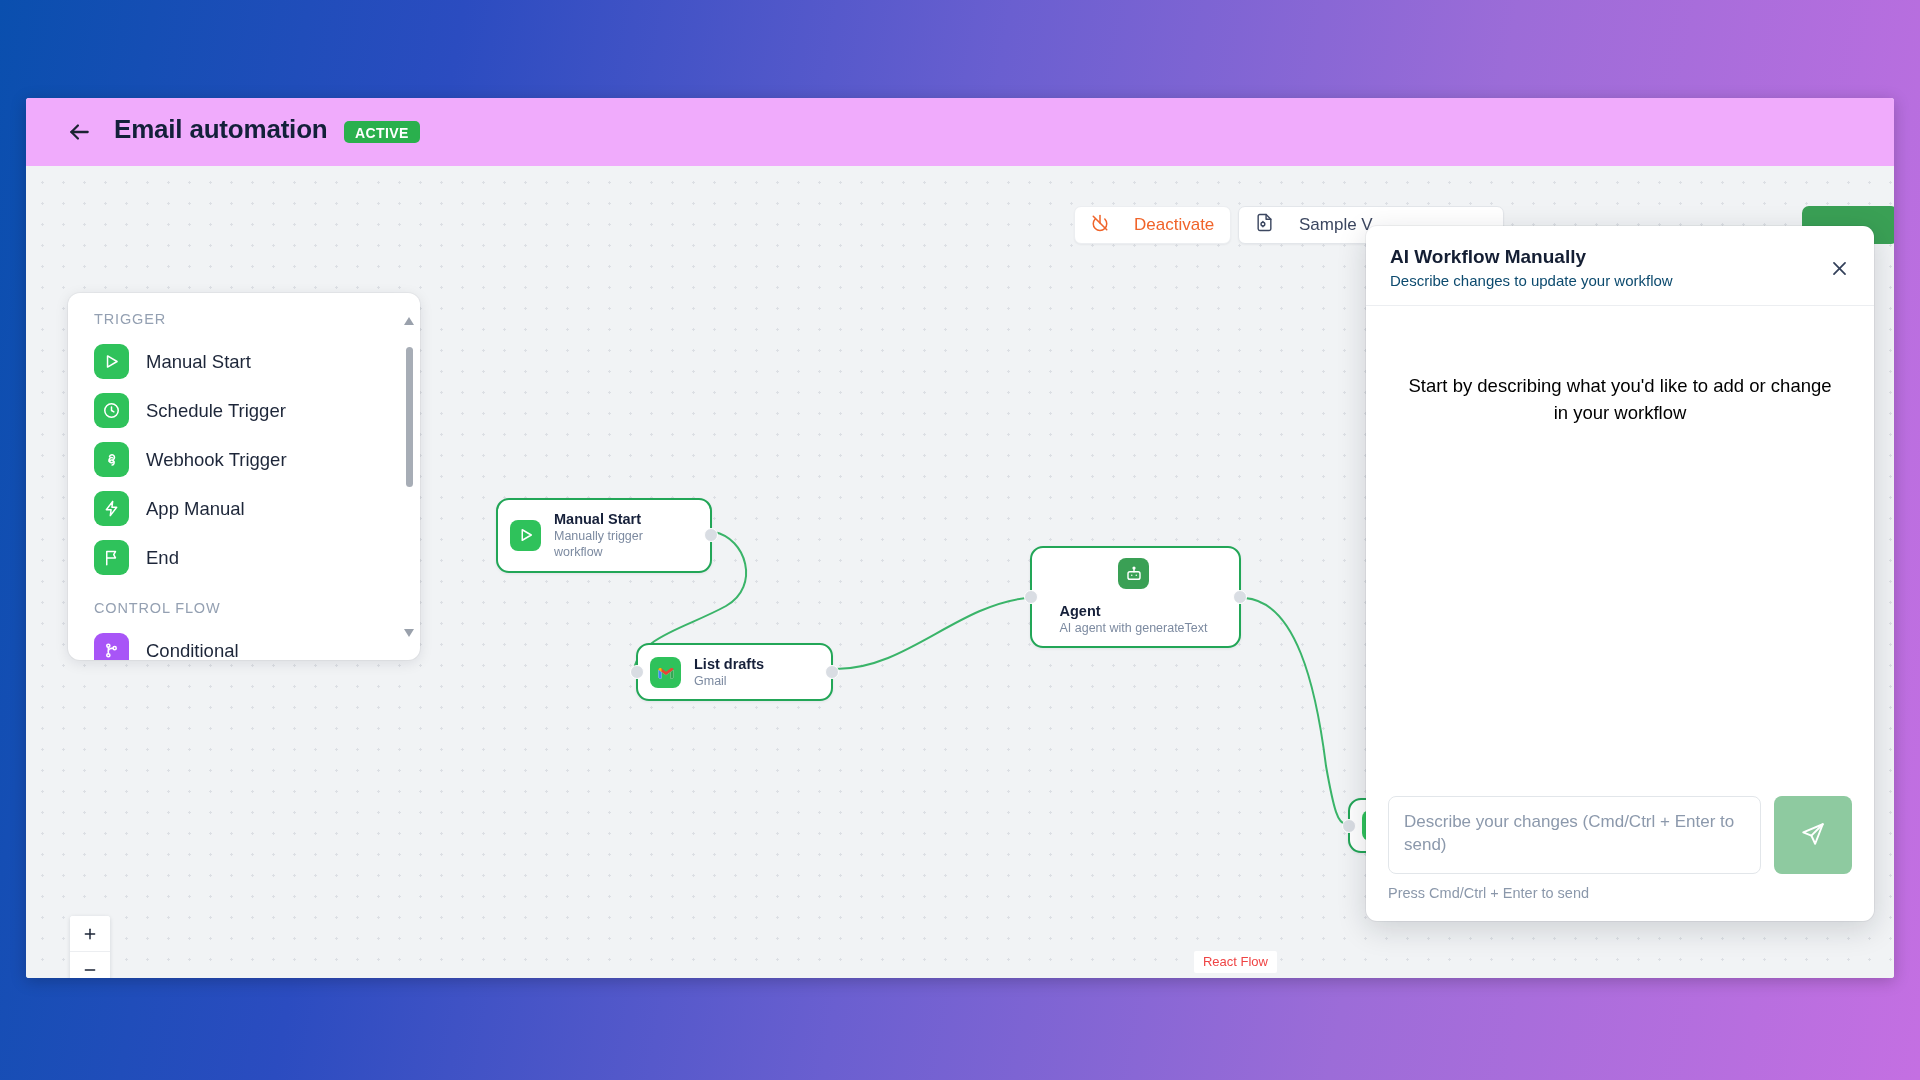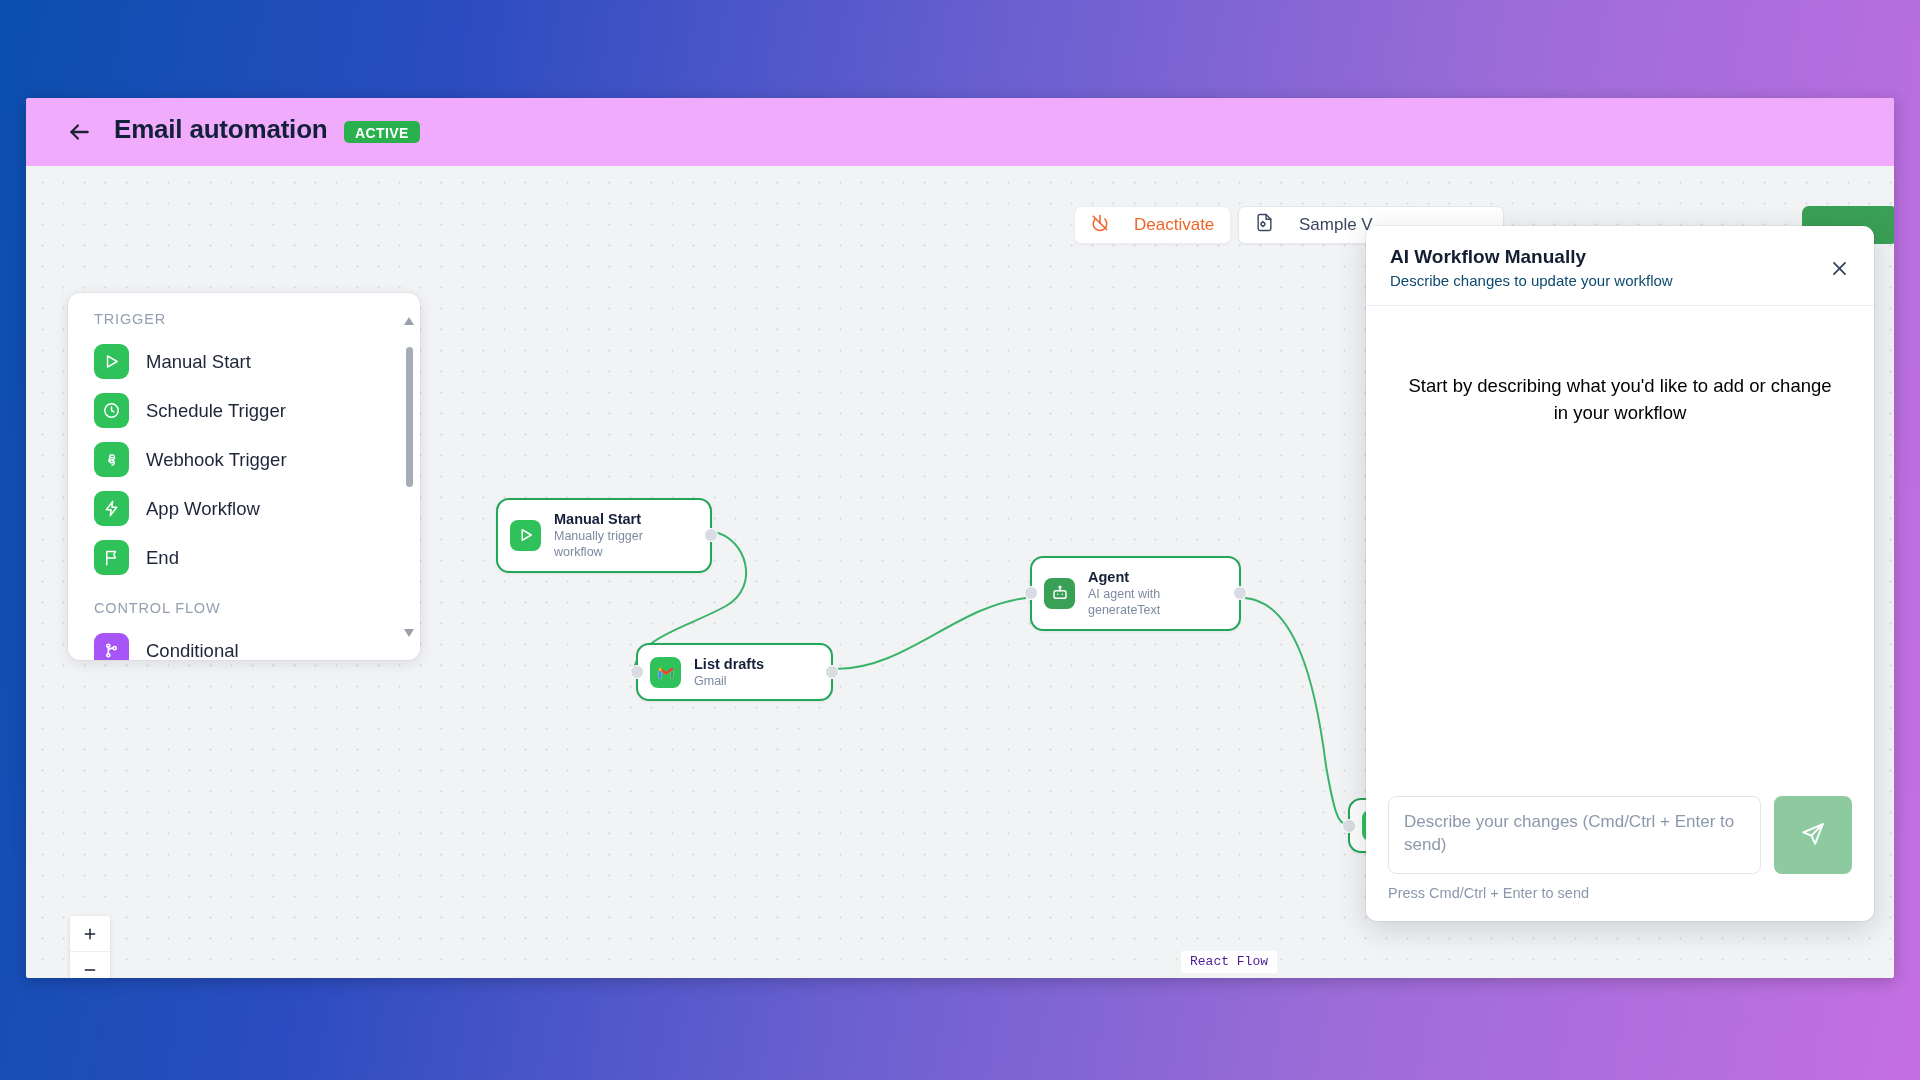--- a/index.html
+++ b/index.html
@@ -115,29 +115,29 @@
   .fn-sub{ font-size:12.5px; color:#7c8aa0; line-height:1.3; }
   .handle{
     position:absolute; width:14px; height:14px; border-radius:50%;
     background:#d9dde3; border:1.5px solid #fff; top:50%;
     transform:translateY(-50%); cursor:crosshair;
   }
   .handle.left{ left:-8px; } .handle.right{ right:-8px; }
 
   #node-manual { left:470px; top:332px; width:216px; }
   #node-gmail  { left:610px; top:477px; width:197px; }
-  #node-agent  { left:1004px; top:390px; width:211px; }
+  #node-agent  { left:1004px; top:380px; width:211px;flex-direction:column; }
   #node-hidden { left:1322px; top:632px; width:190px; }
 
   #edges{ position:absolute; left:0; top:0; width:100%; height:100%; z-index:4; }
 
   #attribution{
     position:absolute; right:617px; bottom:5px;
-    background:#fff; color:#4c1d95; font-size:13px;
-    padding:3px 9px 4px; border-radius:2px; z-index:9;font-family:Liberation Mono, monospace;
+    background:#fff; color:#ef4444; font-size:13px;
+    padding:3px 9px 4px; border-radius:2px; z-index:9;
   }
 
   
   #zoom-controls{
     position:absolute; left:44px; top:750px; width:40px; z-index:12;
     background:#fff; border-radius:3px; overflow:hidden;
     box-shadow:0 1px 4px rgba(16,24,40,.13);
   }
   .zc-btn{
     width:40px; height:36px; display:flex; align-items:center; justify-content:center;
@@ -263,21 +263,21 @@
               </svg>
             </span>
             <span class="pi-label">Webhook Trigger</span>
           </div>
           <div class="palette-item">
             <span class="pi-icon" style="background: rgb(47, 194, 91);">
               <svg viewBox="0 0 24 24" fill="none" stroke="#fff" stroke-width="1.9" stroke-linecap="round" stroke-linejoin="round">
                 <polygon points="13.5 3 5.5 13.5 11.5 13.5 10.5 21 18.5 10.5 12.5 10.5"></polygon>
               </svg>
             </span>
-            <span class="pi-label">App Workflow</span>
+            <span class="pi-label">App Manual</span>
           </div>
           <div class="palette-item">
             <span class="pi-icon" style="background: rgb(47, 194, 91);">
               <svg viewBox="0 0 24 24" fill="none" stroke="#fff" stroke-width="1.9" stroke-linecap="round" stroke-linejoin="round">
                 <path d="M6 21V4.5h11l-2.2 4 2.2 4H6"></path>
               </svg>
             </span>
             <span class="pi-label">End</span>
           </div>
           <div class="palette-section">CONTROL FLOW</div>

